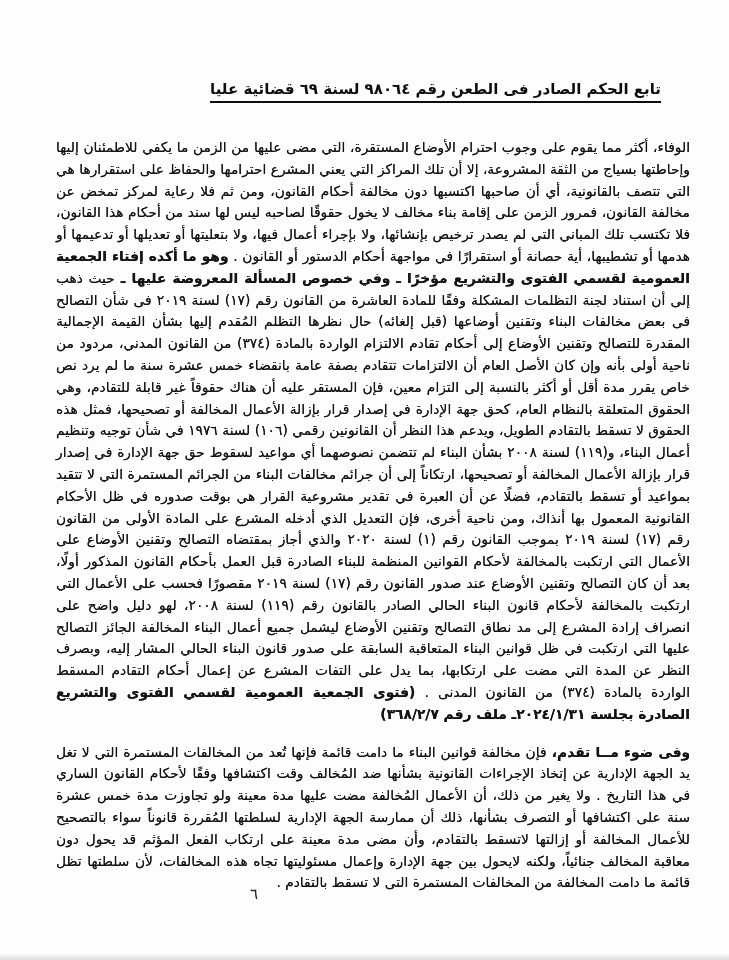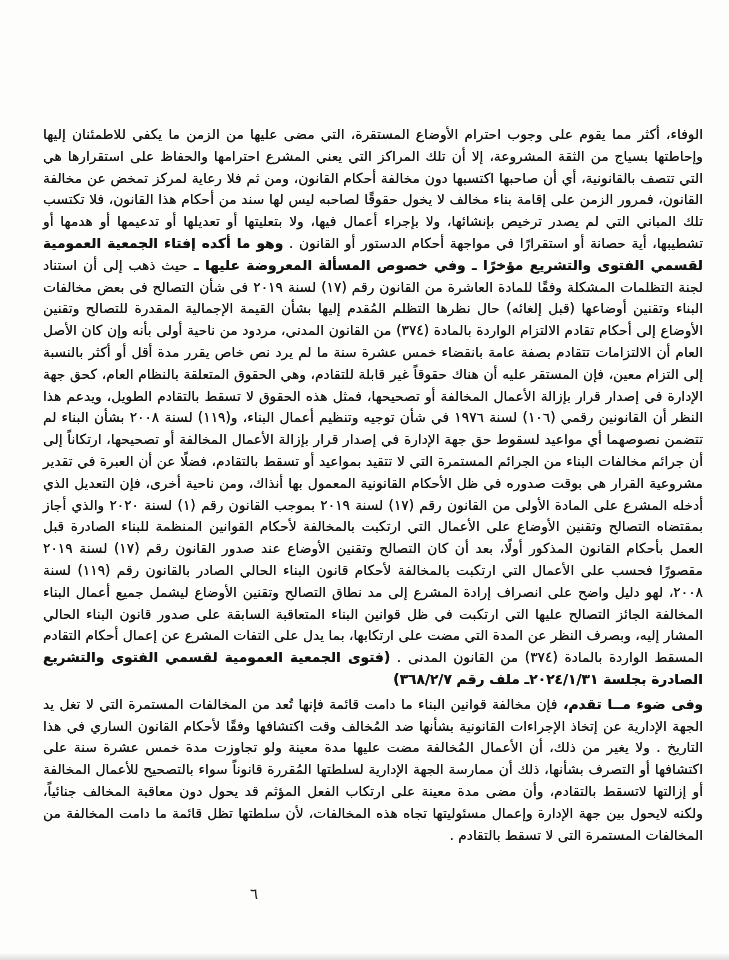--- a/index.html
+++ b/index.html
@@ -42,21 +42,21 @@
     left: 40px;
     max-height: 772px;
     overflow: hidden;
     font-size: 13.8px;
     line-height: 21.8px;
     text-align: justify;
     text-justify: inter-word;
     text-shadow: 0 0 0.35px rgba(0,0,0,0.75);
   }
   .body-text p {
-    margin: 3px;
+    margin: 16px;
     padding: 0;
   }
   .seg { font-weight: 400; }
   .seg.bold { font-weight: 700; }
   .page-number {
     position: absolute;
     top: 885px;
     left: 250px;
     font-size: 15px;
     font-weight: 400;
@@ -70,20 +70,23 @@
     height: 7px;
     background: linear-gradient(to top, rgba(150,150,150,0.30), rgba(150,150,150,0));
     pointer-events: none;
   }
 </style>
 </head>
 <body>
 
 <div class="page">
 
+  <div class="header-wrap">
+    <span class="header-text">تابع الحكم الصادر فى الطعن رقم ٩٨٠٦٤ لسنة ٦٩ قضائية عليا</span>
+  </div>
 
   <div class="body-text">
     <p><span class="seg">الوفاء، أكثر مما يقوم على وجوب احترام الأوضاع المستقرة، التي مضى عليها من الزمن ما يكفي للاطمئنان إليها وإحاطتها بسياج من الثقة المشروعة، إلا أن تلك المراكز التي يعني المشرع احترامها والحفاظ على استقرارها هي التي تتصف بالقانونية، أي أن صاحبها اكتسبها دون مخالفة أحكام القانون، ومن ثم فلا رعاية لمركز تمخض عن مخالفة القانون، فمرور الزمن على إقامة بناء مخالف لا يخول حقوقًا لصاحبه ليس لها سند من أحكام هذا القانون، فلا تكتسب تلك المباني التي لم يصدر ترخيص بإنشائها، ولا بإجراء أعمال فيها، ولا بتعليتها أو تعديلها أو تدعيمها أو هدمها أو تشطيبها، أية حصانة أو استقرارًا في مواجهة أحكام الدستور أو القانون . </span><span class="seg bold">وهو ما أكده إفتاء الجمعية العمومية لقسمي الفتوى والتشريع مؤخرًا ـ وفي خصوص المسألة المعروضة عليها ـ </span><span class="seg">حيث ذهب إلى أن استناد لجنة التظلمات المشكلة وفقًا للمادة العاشرة من القانون رقم (١٧) لسنة ٢٠١٩ فى شأن التصالح فى بعض مخالفات البناء وتقنين أوضاعها (قبل إلغائه) حال نظرها التظلم المُقدم إليها بشأن القيمة الإجمالية المقدرة للتصالح وتقنين الأوضاع إلى أحكام تقادم الالتزام الواردة بالمادة (٣٧٤) من القانون المدني، مردود من ناحية أولى بأنه وإن كان الأصل العام أن الالتزامات تتقادم بصفة عامة بانقضاء خمس عشرة سنة ما لم يرد نص خاص يقرر مدة أقل أو أكثر بالنسبة إلى التزام معين، فإن المستقر عليه أن هناك حقوقاً غير قابلة للتقادم، وهي الحقوق المتعلقة بالنظام العام، كحق جهة الإدارة في إصدار قرار بإزالة الأعمال المخالفة أو تصحيحها، فمثل هذه الحقوق لا تسقط بالتقادم الطويل، ويدعم هذا النظر أن القانونين رقمي (١٠٦) لسنة ١٩٧٦ في شأن توجيه وتنظيم أعمال البناء، و(١١٩) لسنة ٢٠٠٨ بشأن البناء لم تتضمن نصوصهما أي مواعيد لسقوط حق جهة الإدارة في إصدار قرار بإزالة الأعمال المخالفة أو تصحيحها، ارتكاناً إلى أن جرائم مخالفات البناء من الجرائم المستمرة التي لا تتقيد بمواعيد أو تسقط بالتقادم، فضلًا عن أن العبرة في تقدير مشروعية القرار هي بوقت صدوره في ظل الأحكام القانونية المعمول بها أنذاك، ومن ناحية أخرى، فإن التعديل الذي أدخله المشرع على المادة الأولى من القانون رقم (١٧) لسنة ٢٠١٩ بموجب القانون رقم (١) لسنة ٢٠٢٠ والذي أجاز بمقتضاه التصالح وتقنين الأوضاع على الأعمال التي ارتكبت بالمخالفة لأحكام القوانين المنظمة للبناء الصادرة قبل العمل بأحكام القانون المذكور أولًا، بعد أن كان التصالح وتقنين الأوضاع عند صدور القانون رقم (١٧) لسنة ٢٠١٩ مقصورًا فحسب على الأعمال التي ارتكبت بالمخالفة لأحكام قانون البناء الحالي الصادر بالقانون رقم (١١٩) لسنة ٢٠٠٨، لهو دليل واضح على انصراف إرادة المشرع إلى مد نطاق التصالح وتقنين الأوضاع ليشمل جميع أعمال البناء المخالفة الجائز التصالح عليها التي ارتكبت في ظل قوانين البناء المتعاقبة السابقة على صدور قانون البناء الحالي المشار إليه، وبصرف النظر عن المدة التي مضت على ارتكابها، بما يدل على التفات المشرع عن إعمال أحكام التقادم المسقط الواردة بالمادة (٣٧٤) من القانون المدنى . </span><span class="seg bold">(فتوى الجمعية العمومية لقسمي الفتوى والتشريع الصادرة بجلسة ٢٠٢٤/١/٣١ـ ملف رقم ٣٦٨/٢/٧)</span></p>
     <p><span class="seg bold">وفى ضوء مــا تقدم، </span><span class="seg">فإن مخالفة قوانين البناء ما دامت قائمة فإنها تُعد من المخالفات المستمرة التي لا تغل يد الجهة الإدارية عن إتخاذ الإجراءات القانونية بشأنها ضد المُخالف وقت اكتشافها وفقًا لأحكام القانون الساري في هذا التاريخ . ولا يغير من ذلك، أن الأعمال المُخالفة مضت عليها مدة معينة ولو تجاوزت مدة خمس عشرة سنة على اكتشافها أو التصرف بشأنها، ذلك أن ممارسة الجهة الإدارية لسلطتها المُقررة قانوناً سواء بالتصحيح للأعمال المخالفة أو إزالتها لاتسقط بالتقادم، وأن مضى مدة معينة على ارتكاب الفعل المؤثم قد يحول دون معاقبة المخالف جنائياً، ولكنه لايحول بين جهة الإدارة وإعمال مسئوليتها تجاه هذه المخالفات، لأن سلطتها تظل قائمة ما دامت المخالفة من المخالفات المستمرة التى لا تسقط بالتقادم .</span></p>
   </div>
 
   <div class="page-number">٦</div>
 
   <div class="scan-smudge-bottom"></div>
 

